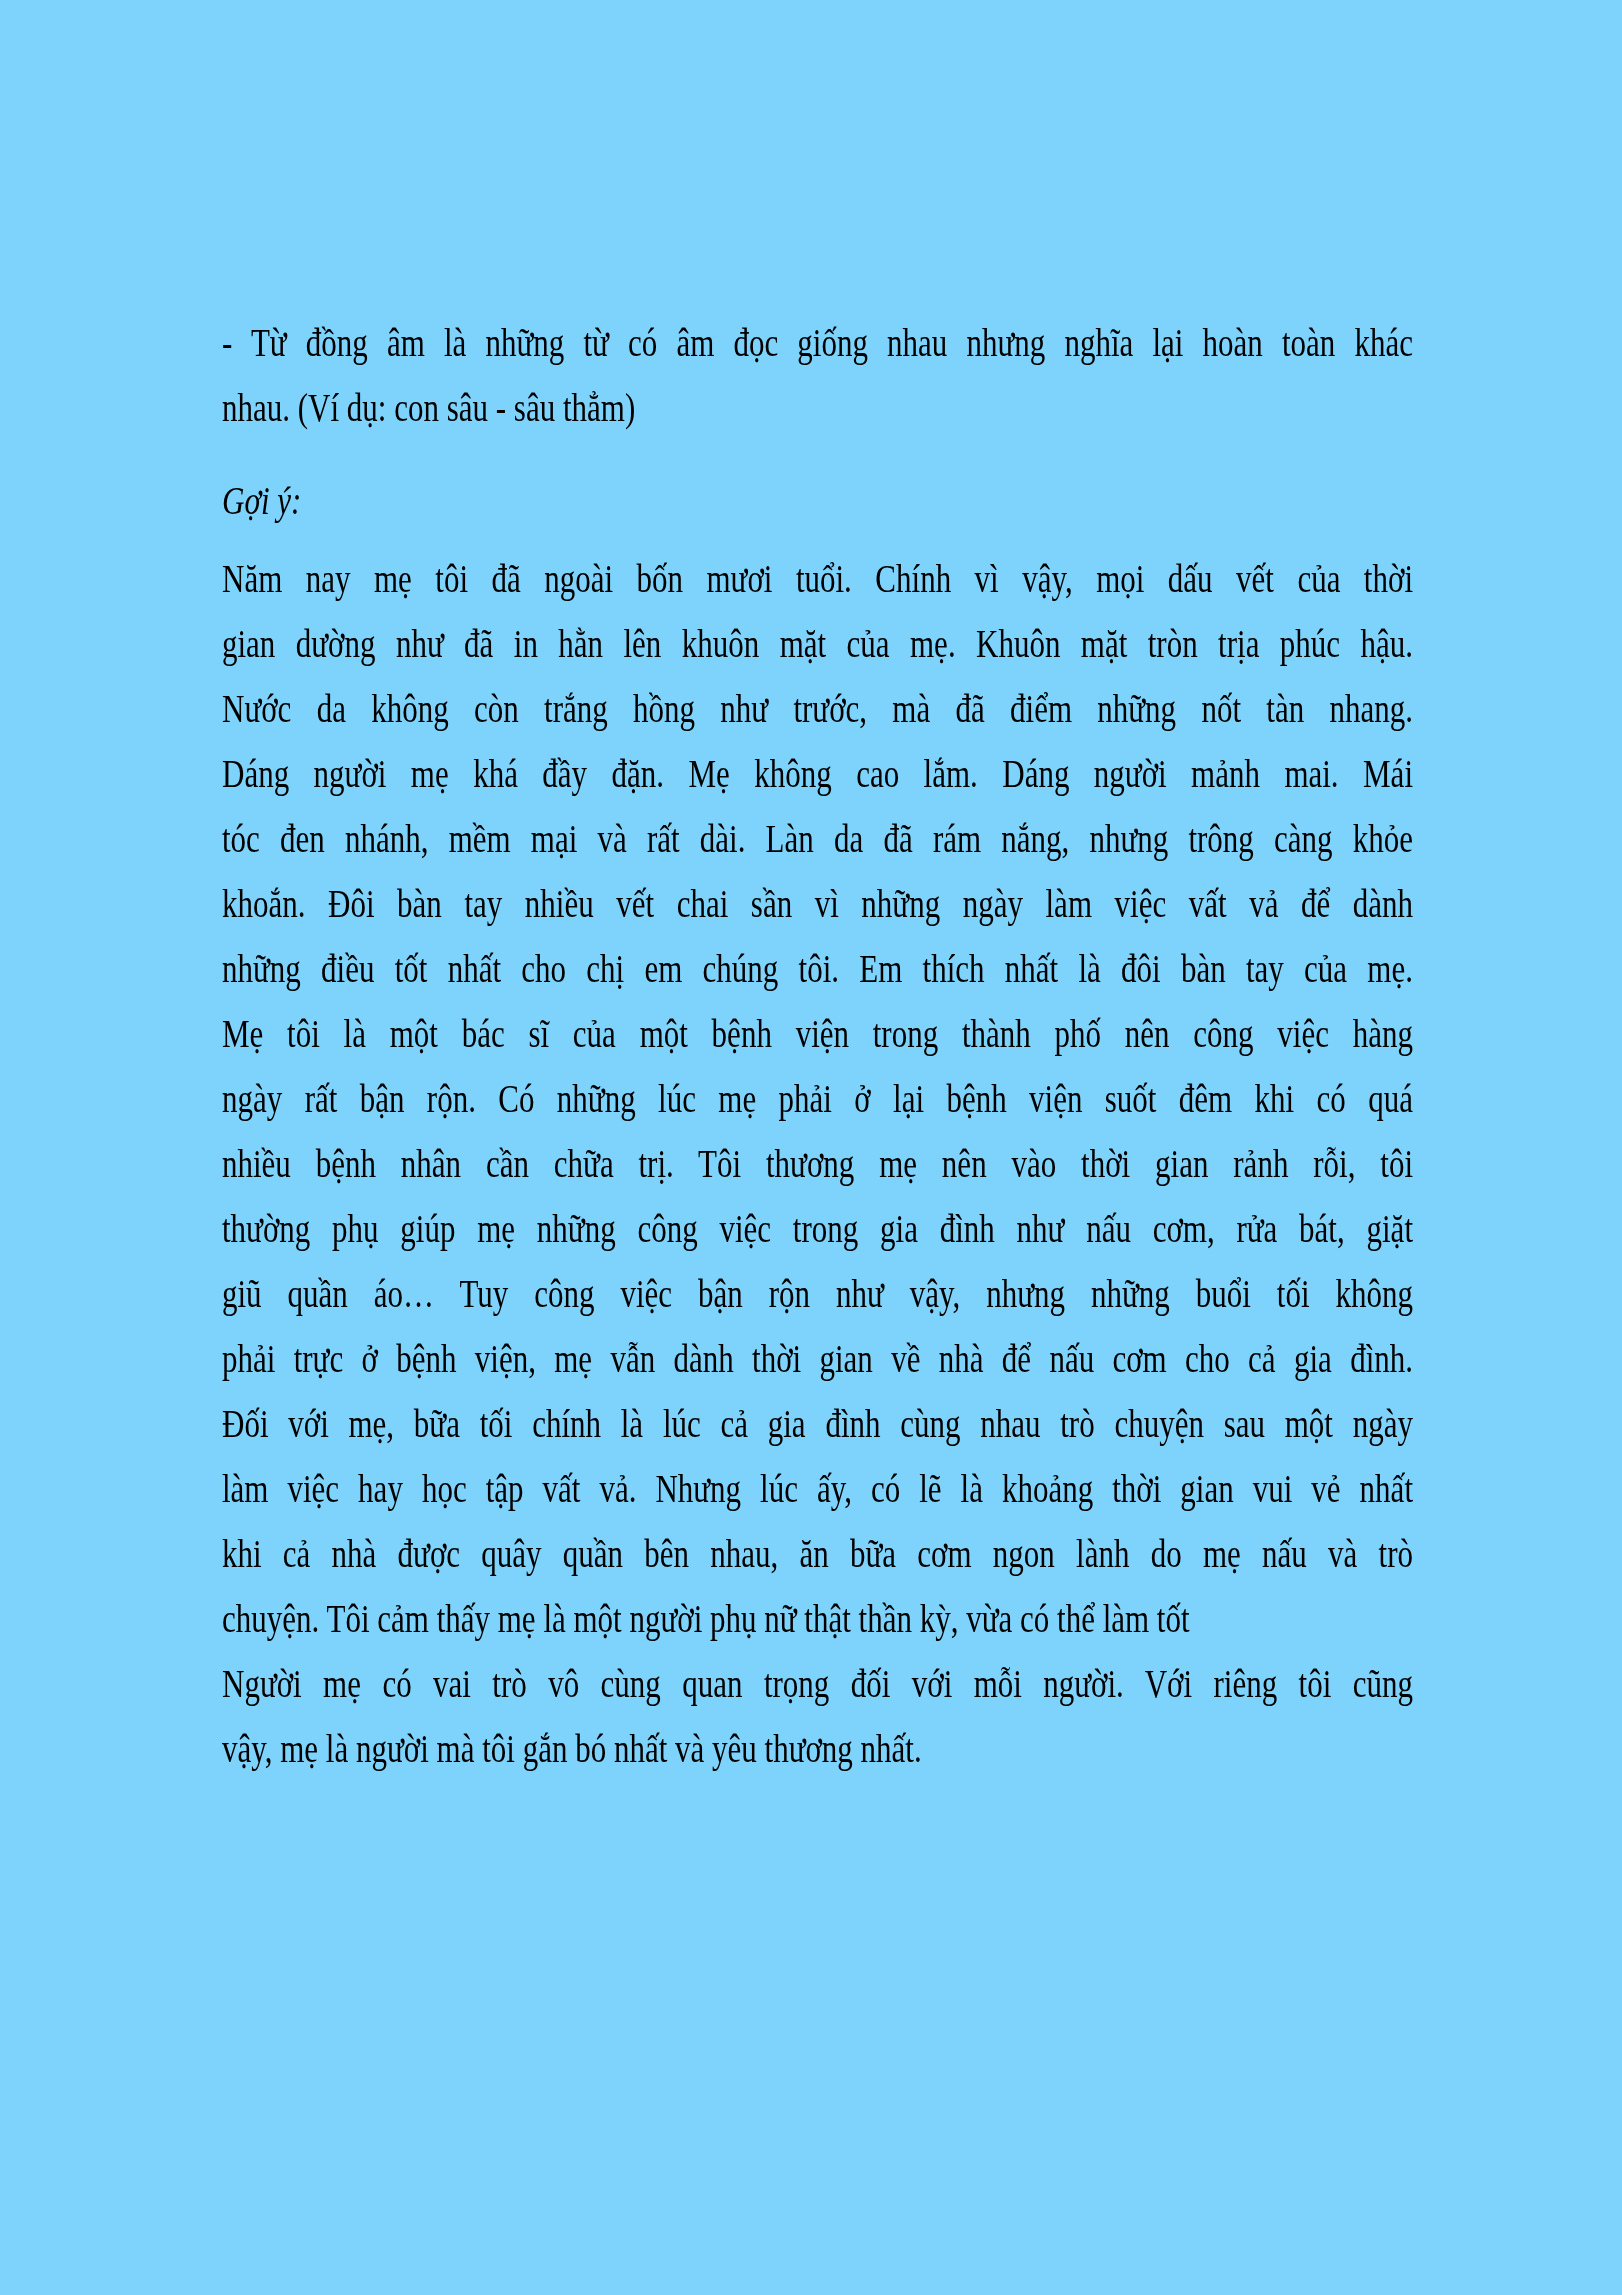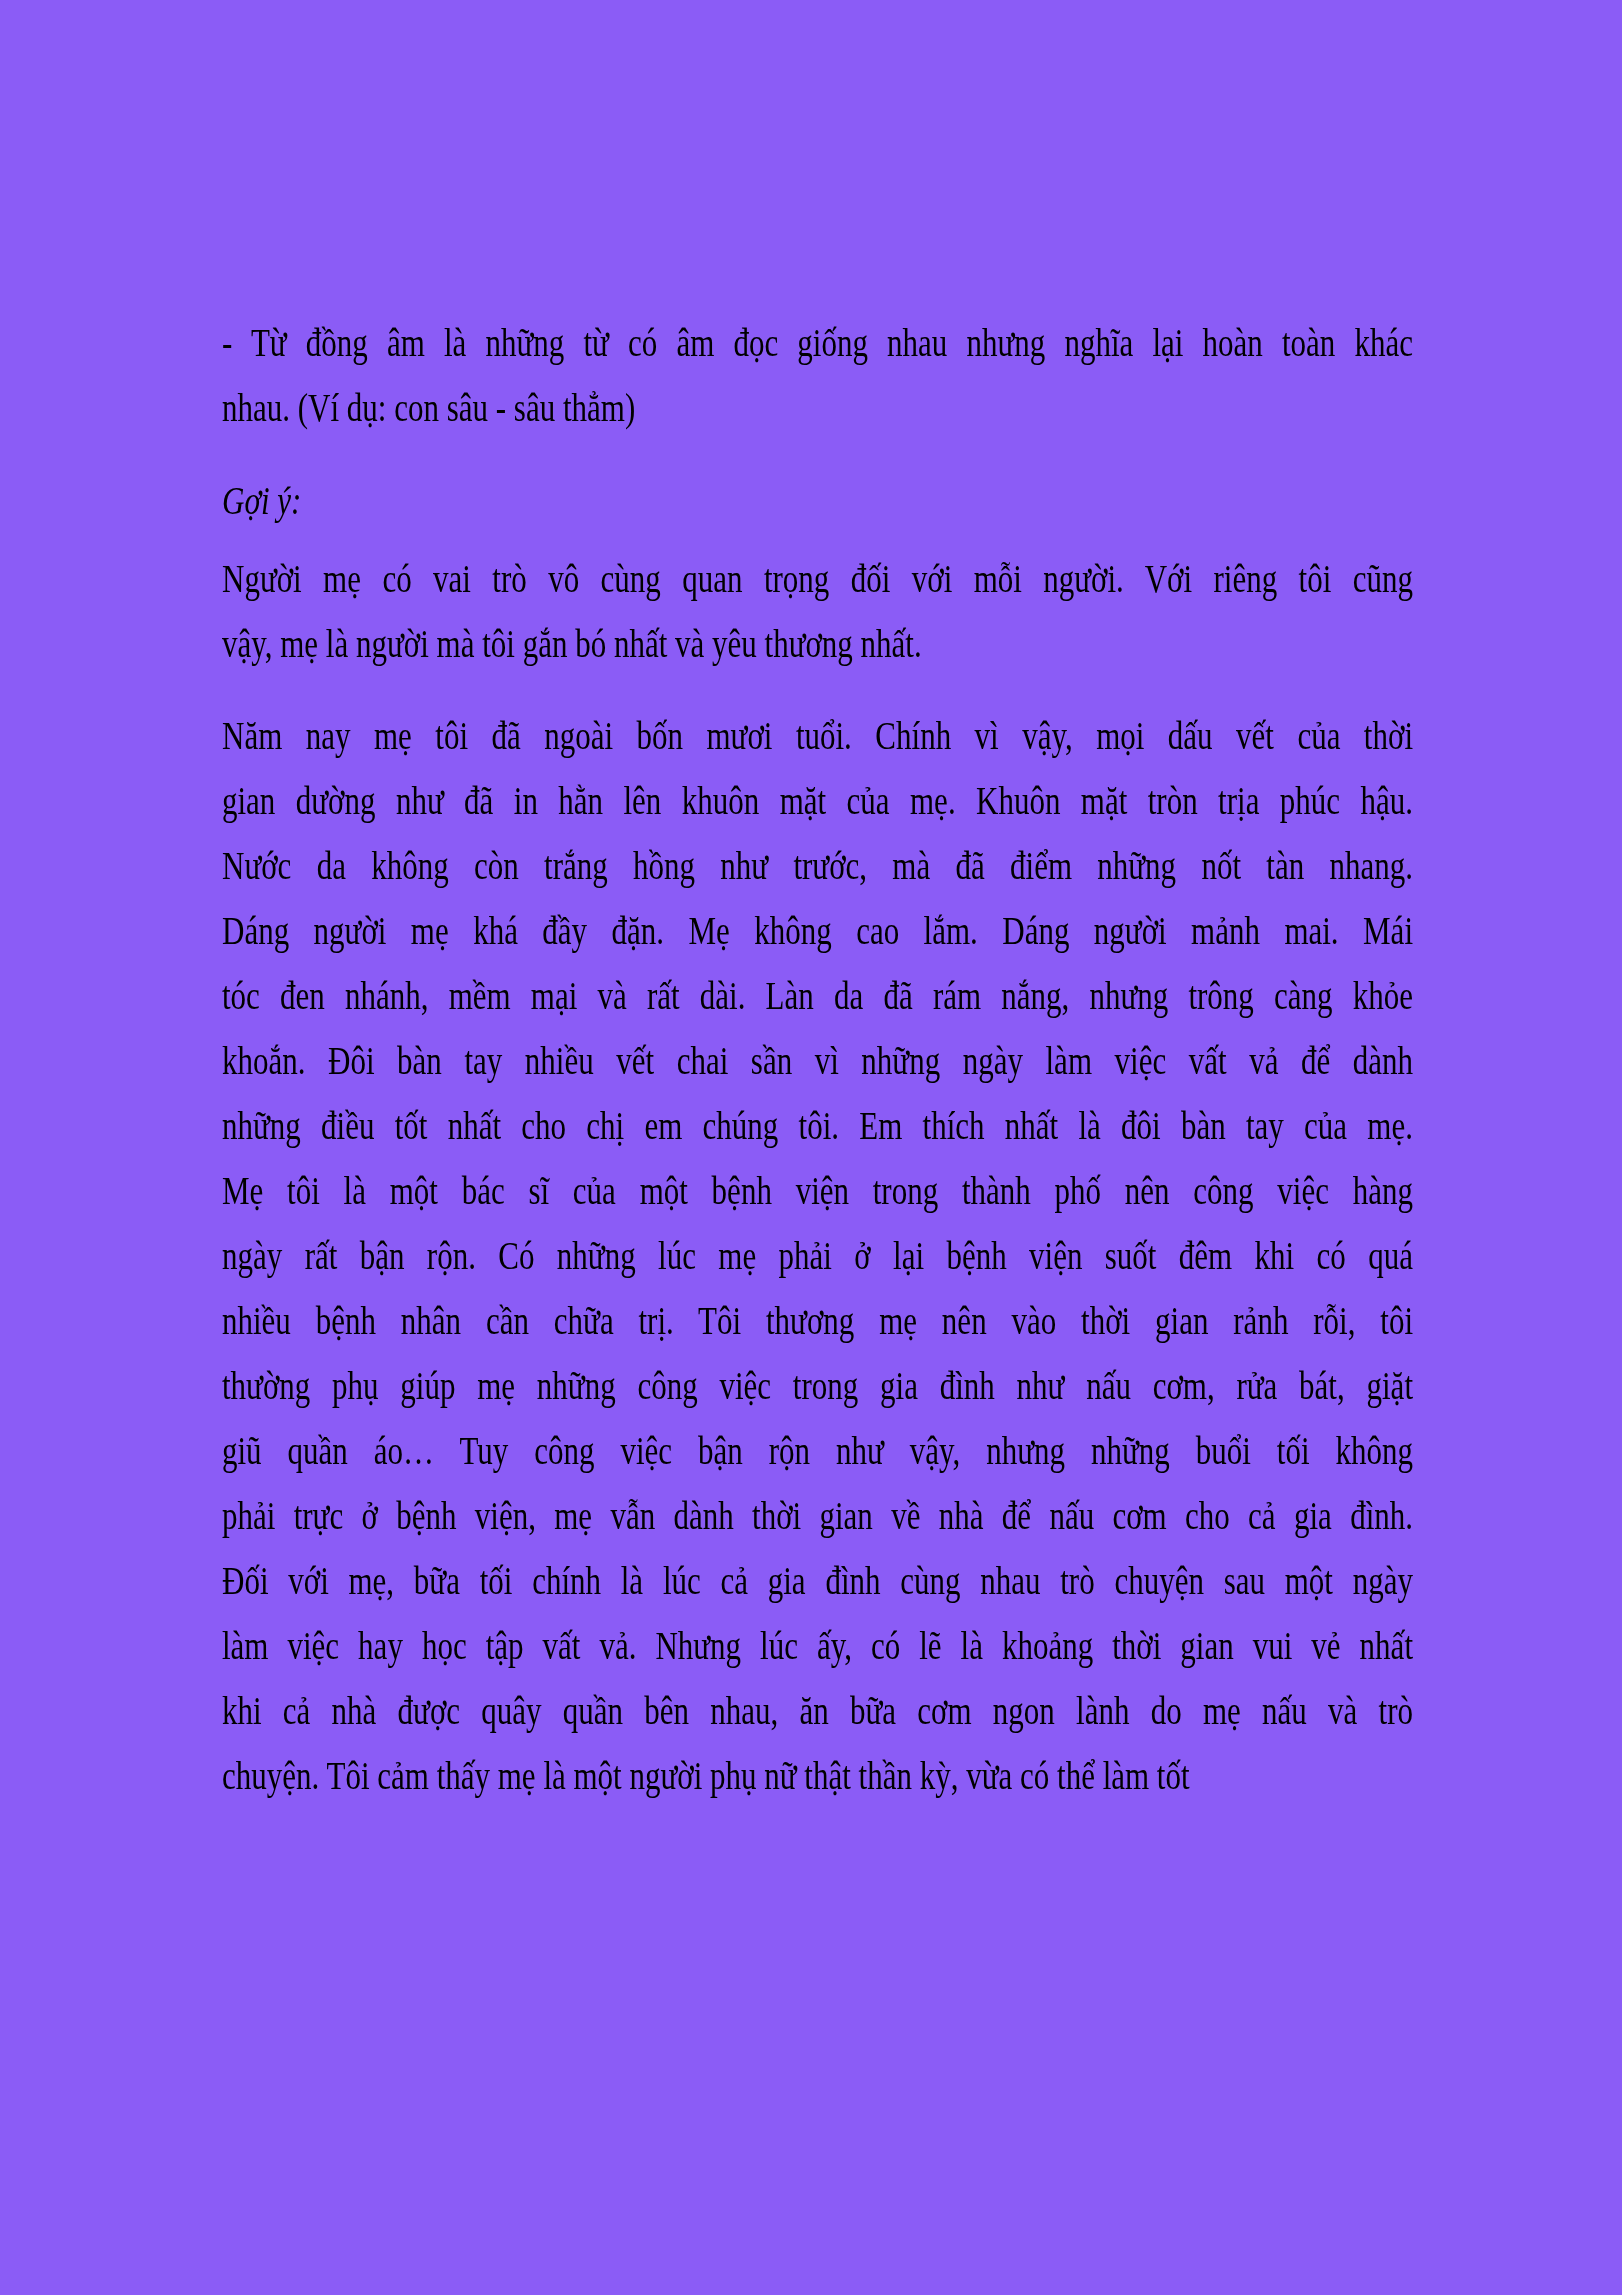--- a/index.html
+++ b/index.html
@@ -5,21 +5,21 @@
   html, body {
     margin: 0;
     padding: 0;
     background: #ffffff;
   }
   .page {
     position: relative;
     width: 1622px;
     height: 2295px;
     box-sizing: border-box;
-    background: #8b5cf6;
+    background: #7dd3fc;
     color: #000000;
     padding: 310px 209px 0 222px;
     font-family: "Liberation Serif", "DejaVu Serif", serif;
     font-size: 31px;
     line-height: 65px;
     overflow: hidden;
   }
   .block { margin: 0 0 27.5px 0; }
   .block.m12 { margin-bottom: 7.9px; }
   .block.m20 { margin-bottom: 13px; }
@@ -43,38 +43,38 @@
       <div class="line">- Từ đồng âm là những từ có âm đọc giống nhau nhưng nghĩa lại hoàn toàn khác</div>
       <div class="line last">nhau. (Ví dụ: con sâu - sâu thẳm)</div>
     </div>
 
 
 
   <div class="block m20 subheading">
       <div class="line last">Gợi ý:</div>
     </div>
 
-  <div class="block">
-      <div class="line">Người mẹ có vai trò vô cùng quan trọng đối với mỗi người. Với riêng tôi cũng</div>
-      <div class="line last">vậy, mẹ là người mà tôi gắn bó nhất và yêu thương nhất.</div>
-    </div>
-
   <div class="block m0">
       <div class="line">Năm nay mẹ tôi đã ngoài bốn mươi tuổi. Chính vì vậy, mọi dấu vết của thời</div>
       <div class="line">gian dường như đã in hằn lên khuôn mặt của mẹ. Khuôn mặt tròn trịa phúc hậu.</div>
       <div class="line">Nước da không còn trắng hồng như trước, mà đã điểm những nốt tàn nhang.</div>
       <div class="line">Dáng người mẹ khá đầy đặn. Mẹ không cao lắm. Dáng người mảnh mai. Mái</div>
       <div class="line">tóc đen nhánh, mềm mại và rất dài. Làn da đã rám nắng, nhưng trông càng khỏe</div>
       <div class="line">khoắn. Đôi bàn tay nhiều vết chai sần vì những ngày làm việc vất vả để dành</div>
       <div class="line">những điều tốt nhất cho chị em chúng tôi.  Em thích nhất là đôi bàn tay của mẹ.</div>
       <div class="line">Mẹ tôi là một bác sĩ của một bệnh viện trong thành phố nên công việc hàng</div>
       <div class="line">ngày rất bận rộn. Có những lúc mẹ phải ở lại bệnh viện suốt đêm khi có quá</div>
       <div class="line">nhiều bệnh nhân cần chữa trị. Tôi thương mẹ nên vào thời gian rảnh rỗi, tôi</div>
       <div class="line">thường phụ giúp mẹ những công việc trong gia đình như nấu cơm, rửa bát, giặt</div>
       <div class="line">giũ quần áo… Tuy công việc bận rộn như vậy, nhưng những buổi tối không</div>
       <div class="line">phải trực ở bệnh viện, mẹ vẫn dành thời gian về nhà để nấu cơm cho cả gia đình.</div>
       <div class="line">Đối với mẹ, bữa tối chính là lúc cả gia đình cùng nhau trò chuyện sau một ngày</div>
       <div class="line">làm việc hay học tập vất vả. Nhưng lúc ấy, có lẽ là khoảng thời gian vui vẻ nhất</div>
       <div class="line">khi cả nhà được quây quần bên nhau, ăn bữa cơm ngon lành do mẹ nấu và trò</div>
       <div class="line last">chuyện. Tôi cảm thấy mẹ là một người phụ nữ thật thần kỳ, vừa có thể làm tốt</div>
     </div>
+
+  <div class="block">
+      <div class="line">Người mẹ có vai trò vô cùng quan trọng đối với mỗi người. Với riêng tôi cũng</div>
+      <div class="line last">vậy, mẹ là người mà tôi gắn bó nhất và yêu thương nhất.</div>
+    </div>
 </div>
 
 
 </body></html>

